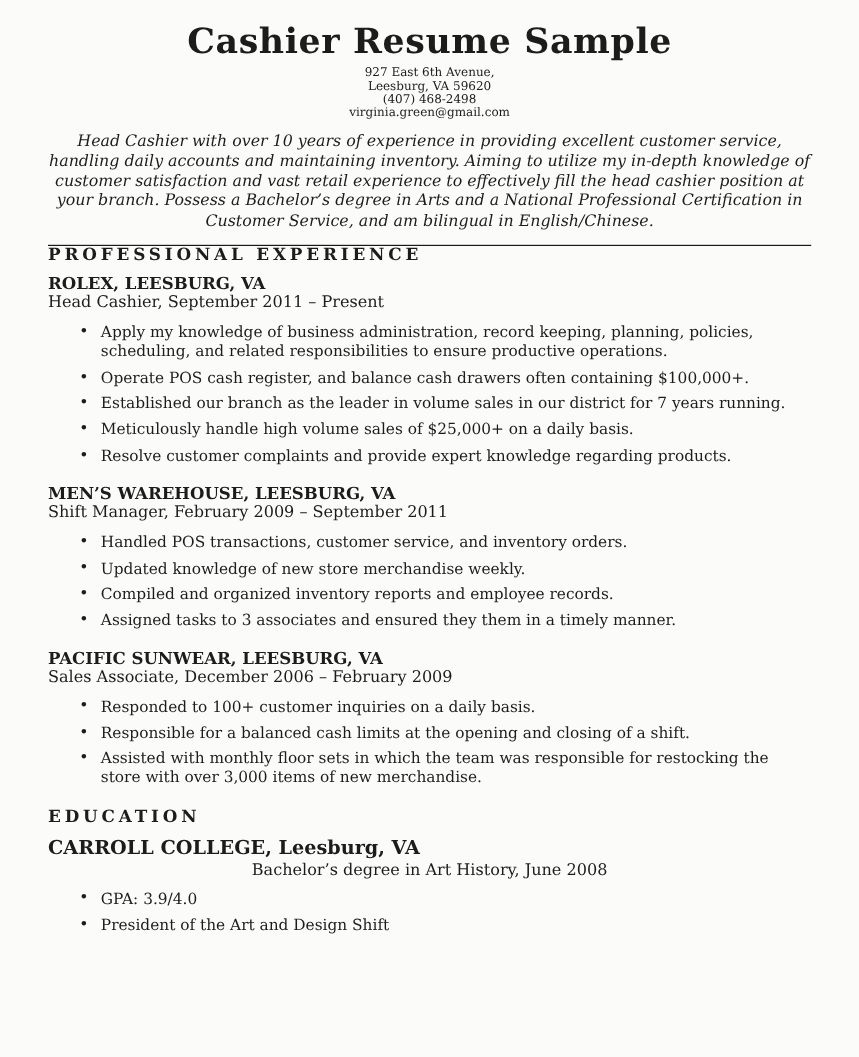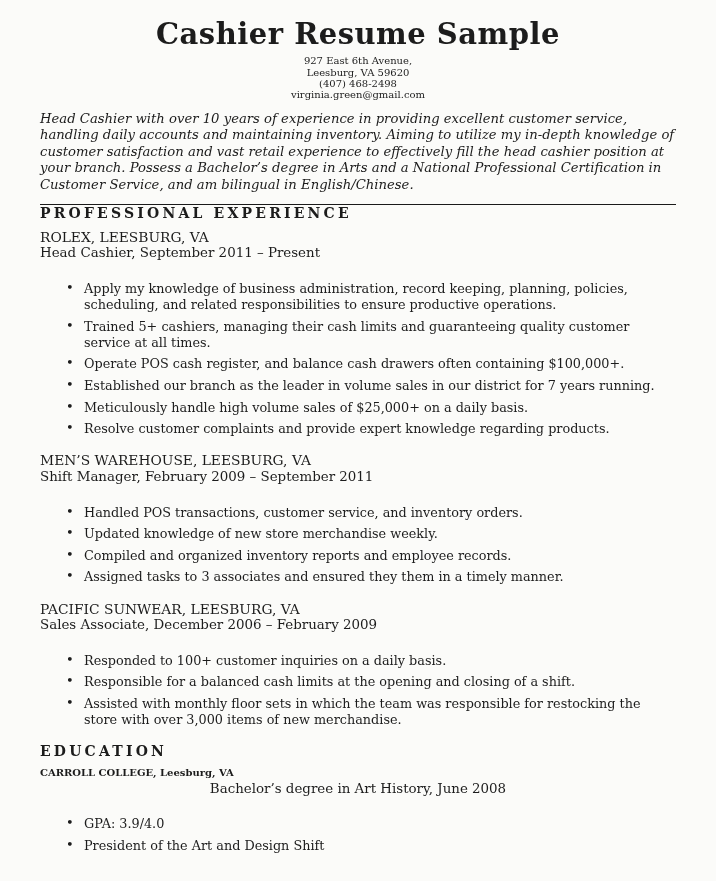--- a/index.html
+++ b/index.html
@@ -32,65 +32,66 @@
     font-size: 10px;
     line-height: 1.13;
     margin-top: 4px;
   }
   
   .summary {
     font-style: italic;
     font-size: 13.2px;
     line-height: 1.26;
     margin-top: 10px;
+    text-align: center;
   }
   .divider {
     border: none;
     border-top: 1.6px solid #1a1a1a;
     margin-top: 10px;
   }
   
   .section-heading {
     font-size: 14px;
     font-weight: bold;
     letter-spacing: 3.2px;
     margin-bottom: 8px;
   }
   .job { margin-bottom: 15px; }
   .job-company {
     font-size: 13.8px;
-    font-weight: normal;
+    font-weight: bold;
     line-height: 1.2;
   }
   .job-role {
     font-size: 13.4px;
     line-height: 1.25;
     margin-bottom: 2px;
   }
   ul.bullets {
     list-style: none;
-    margin-top: 19px;
+    margin-top: 8px;
   }
   ul.bullets li {
     font-size: 12.8px;
     line-height: 1.26;
     padding-left: 44px;
     position: relative;
     margin-bottom: 5.5px;
   }
   ul.bullets li::before {
     content: "•";
     position: absolute;
     left: 26px;
     top: -1px;
     font-size: 13px;
   }
   
   .edu-school {
-    font-size: 10px;
+    font-size: 16px;
     font-weight: bold;
     line-height: 1.25;
   }
   .edu-degree {
     font-size: 13.4px;
     line-height: 1.3;
     margin-bottom: 3px;
     text-align: center;
   }
 </style>
@@ -113,21 +114,20 @@
   <hr class="divider">
 
   <section>
     <h2 class="section-heading">PROFESSIONAL EXPERIENCE</h2>
 
     <div class="job">
       <div class="job-company">ROLEX, LEESBURG, VA</div>
       <div class="job-role">Head Cashier, September 2011 – Present</div>
       <ul class="bullets">
         <li>Apply my knowledge of business administration, record keeping, planning, policies, scheduling, and related responsibilities to ensure productive operations.</li>
-        <li>Trained 5+ cashiers, managing their cash limits and guaranteeing quality customer service at all times.</li>
         <li>Operate POS cash register, and balance cash drawers often containing $100,000+.</li>
         <li>Established our branch as the leader in volume sales in our district for 7 years running.</li>
         <li>Meticulously handle high volume sales of $25,000+ on a daily basis.</li>
         <li>Resolve customer complaints and provide expert knowledge regarding products.</li>
       </ul>
     </div>
 
     <div class="job">
       <div class="job-company">MEN’S WAREHOUSE, LEESBURG, VA</div>
       <div class="job-role">Shift Manager, February 2009 – September 2011</div>

